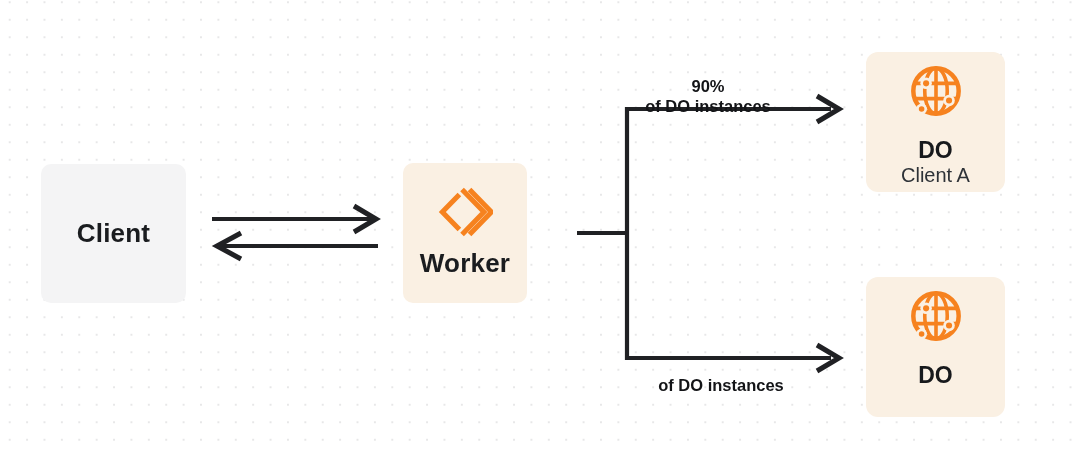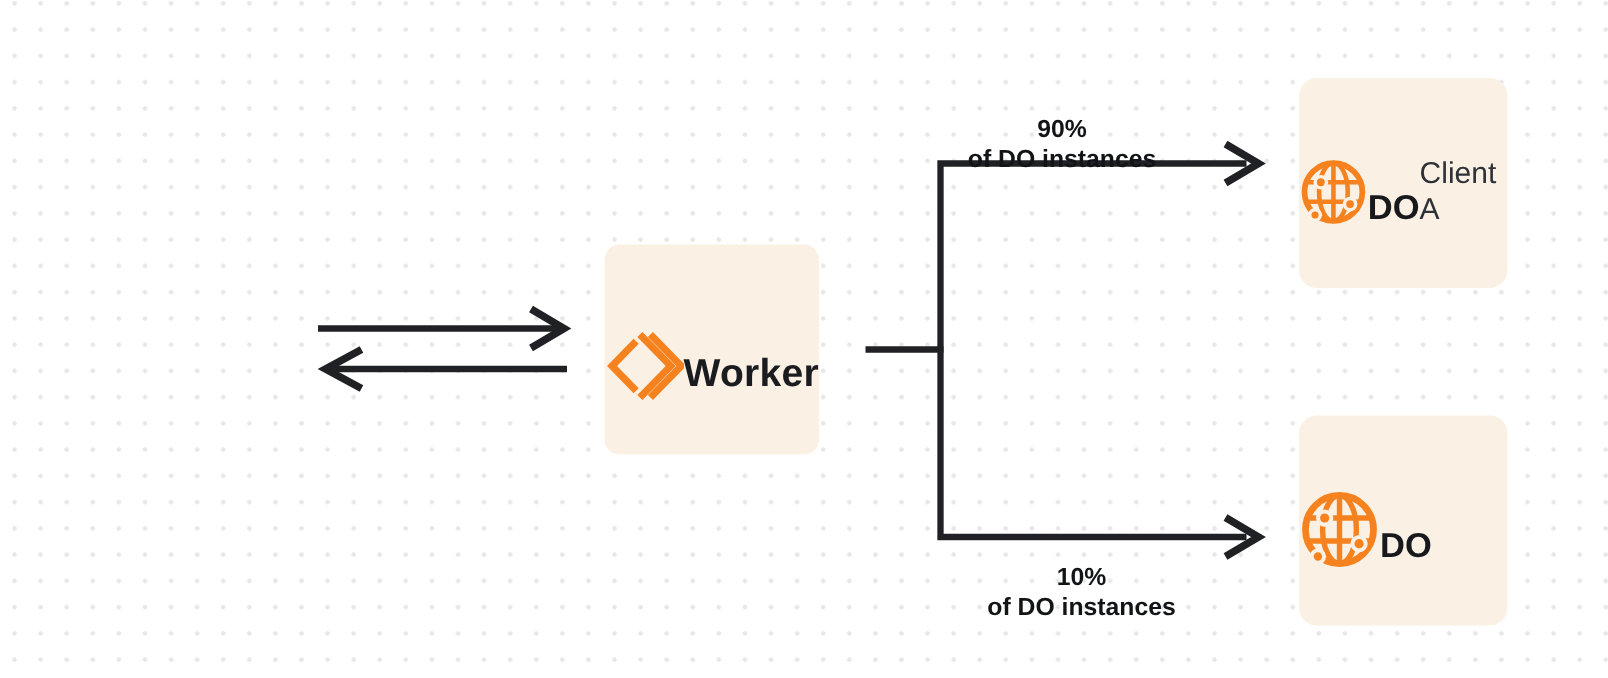--- a/index.html
+++ b/index.html
@@ -27,32 +27,33 @@
     fill: none;
     stroke: #202124;
     stroke-miterlimit: 10;
   }
   .shaft  { stroke-width: 4.2px; }
   .ahead  { stroke-width: 5px; }
 
   .node {
     position: absolute;
     display: flex;
+    flex-direction: column;
     align-items: center;
     justify-content: center;
   }
   .node-client {
     left: 41px; top: 164px;
     width: 145px; height: 139px;
     background: #f4f4f5;
     border-radius: 10px;
   }
   .node-worker {
     left: 403px; top: 163px;
-    width: 143px; height: 140px;
+    width: 124px; height: 140px;
     background: #faf0e3;
     border-radius: 10px;
     justify-content: flex-start;
     padding-top: 22px;
   }
   .node-do {
     width: 139px; height: 140px;
     background: #faf0e3;
     border-radius: 12px;
     justify-content: flex-start;
@@ -113,39 +114,41 @@
       <path class="ahead" d="M241 233 L217 246 L241 259"></path>
     </g>
     <g>
       <path class="shaft" d="M577 233 L629 233"></path>
       <path class="shaft" d="M831 109 L627 109 L627 358 L831 358"></path>
       <path class="ahead" d="M817 96 L839 109 L817 122"></path>
       <path class="ahead" d="M817 345 L839 358 L817 371"></path>
     </g>
   </svg>
 
+  <div class="node node-client">
+    <span class="node-label">Client</span>
+  </div>
 
   <div class="node node-worker">
     <svg class="workers-icon-svg" viewBox="0 0 105 100" aria-hidden="true">
       <g fill="none" stroke="#F6821F" stroke-width="9.5" stroke-miterlimit="10">
         <path d="M42 17 L10 50 L42 83"></path>
         <path d="M47 8 L88 50 L47 92"></path>
         <path d="M61 8 L102 50 L61 92"></path>
       </g>
     </svg>
     <span class="node-label worker-label">Worker</span>
   </div>
 
   <div class="edge-label edge-label-top">
     <div>90%</div>
     <div>of DO instances</div>
   </div>
 
   <div class="edge-label edge-label-bottom">
-    <div>10%</div>
     <div>of DO instances</div>
   </div>
 
   <div class="node node-do node-do-a">
     <svg class="globe-icon-svg" viewBox="0 0 60 60" aria-hidden="true">
       <g fill="none" stroke="#F6821F">
         <circle cx="30" cy="30" r="25.2" stroke-width="5"></circle>
         <line x1="30" y1="5" x2="30" y2="55" stroke-width="4"></line>
         <ellipse cx="30" cy="30" rx="12.5" ry="25.2" stroke-width="4"></ellipse>
         <line x1="6.5" y1="21.5" x2="53.5" y2="21.5" stroke-width="4"></line>

